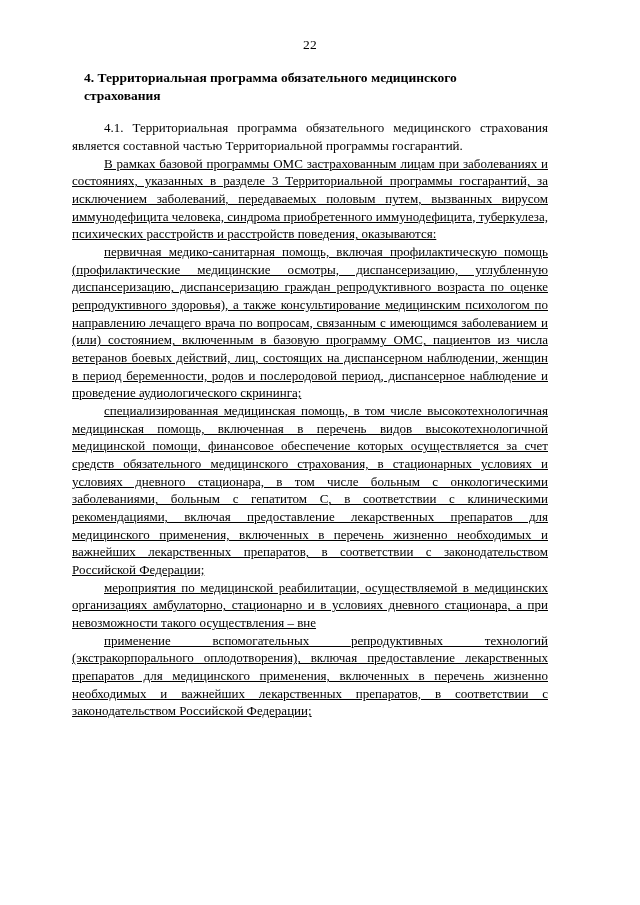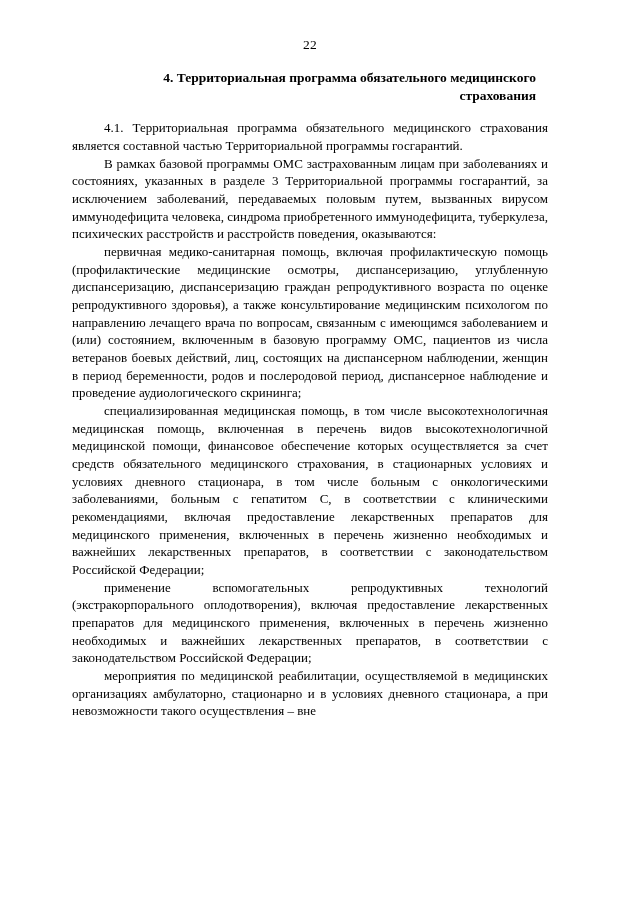--- a/index.html
+++ b/index.html
@@ -23,43 +23,44 @@
     position: relative;
   }
   .page-number {
     text-align: center;
     font-size: 13.5px;
     line-height: 1.1;
     margin-bottom: 16px;
     letter-spacing: 0.2px;
   }
   .doc-title {
-    text-align: right;
+    text-align: left;
     font-weight: bold;
     font-size: 13.5px;
     line-height: 1.35;
     margin: 0 12px 14px 12px;
   }
   .para {
     text-align: justify;
     font-size: 13px;
     line-height: 1.36;
     text-indent: 32px;
     margin: 0;
     hyphens: none;
   }
   .para + .para {
     margin-top: 0px;
+    text-decoration: underline;
   }
 </style>
 </head>
 <body>
 
 <div class="page">
   <div class="page-number">22</div>
   <div class="doc-title">4. Территориальная программа обязательного медицинского страхования</div>
   <p class="para">4.1. Территориальная программа обязательного медицинского страхования является составной частью Территориальной программы госгарантий.</p>
   <p class="para">В рамках базовой программы ОМС застрахованным лицам при заболеваниях и состояниях, указанных в разделе 3 Территориальной программы госгарантий, за исключением заболеваний, передаваемых половым путем, вызванных вирусом иммунодефицита человека, синдрома приобретенного иммунодефицита, туберкулеза, психических расстройств и расстройств поведения, оказываются:</p>
   <p class="para">первичная медико-санитарная помощь, включая профилактическую помощь (профилактические медицинские осмотры, диспансеризацию, углубленную диспансеризацию, диспансеризацию граждан репродуктивного возраста по оценке репродуктивного здоровья), а также консультирование медицинским психологом по направлению лечащего врача по вопросам, связанным с имеющимся заболеванием и (или) состоянием, включенным в базовую программу ОМС, пациентов из числа ветеранов боевых действий, лиц, состоящих на диспансерном наблюдении, женщин в период беременности, родов и послеродовой период, диспансерное наблюдение и проведение аудиологического скрининга;</p>
   <p class="para">специализированная медицинская помощь, в том числе высокотехнологичная медицинская помощь, включенная в перечень видов высокотехнологичной медицинской помощи, финансовое обеспечение которых осуществляется за счет средств обязательного медицинского страхования, в стационарных условиях и условиях дневного стационара, в том числе больным с онкологическими заболеваниями, больным с гепатитом С, в соответствии с клиническими рекомендациями, включая предоставление лекарственных препаратов для медицинского применения, включенных в перечень жизненно необходимых и важнейших лекарственных препаратов, в соответствии с законодательством Российской Федерации;</p>
+  <p class="para">мероприятия по медицинской реабилитации, осуществляемой в медицинских организациях амбулаторно, стационарно и в условиях дневного стационара, а при невозможности такого осуществления – вне</p>
   <p class="para">применение вспомогательных репродуктивных технологий (экстракорпорального оплодотворения), включая предоставление лекарственных препаратов для медицинского применения, включенных в перечень жизненно необходимых и важнейших лекарственных препаратов, в соответствии с законодательством Российской Федерации;</p>
-  <p class="para">мероприятия по медицинской реабилитации, осуществляемой в медицинских организациях амбулаторно, стационарно и в условиях дневного стационара, а при невозможности такого осуществления – вне</p>
 </div>
 
 </body></html>

